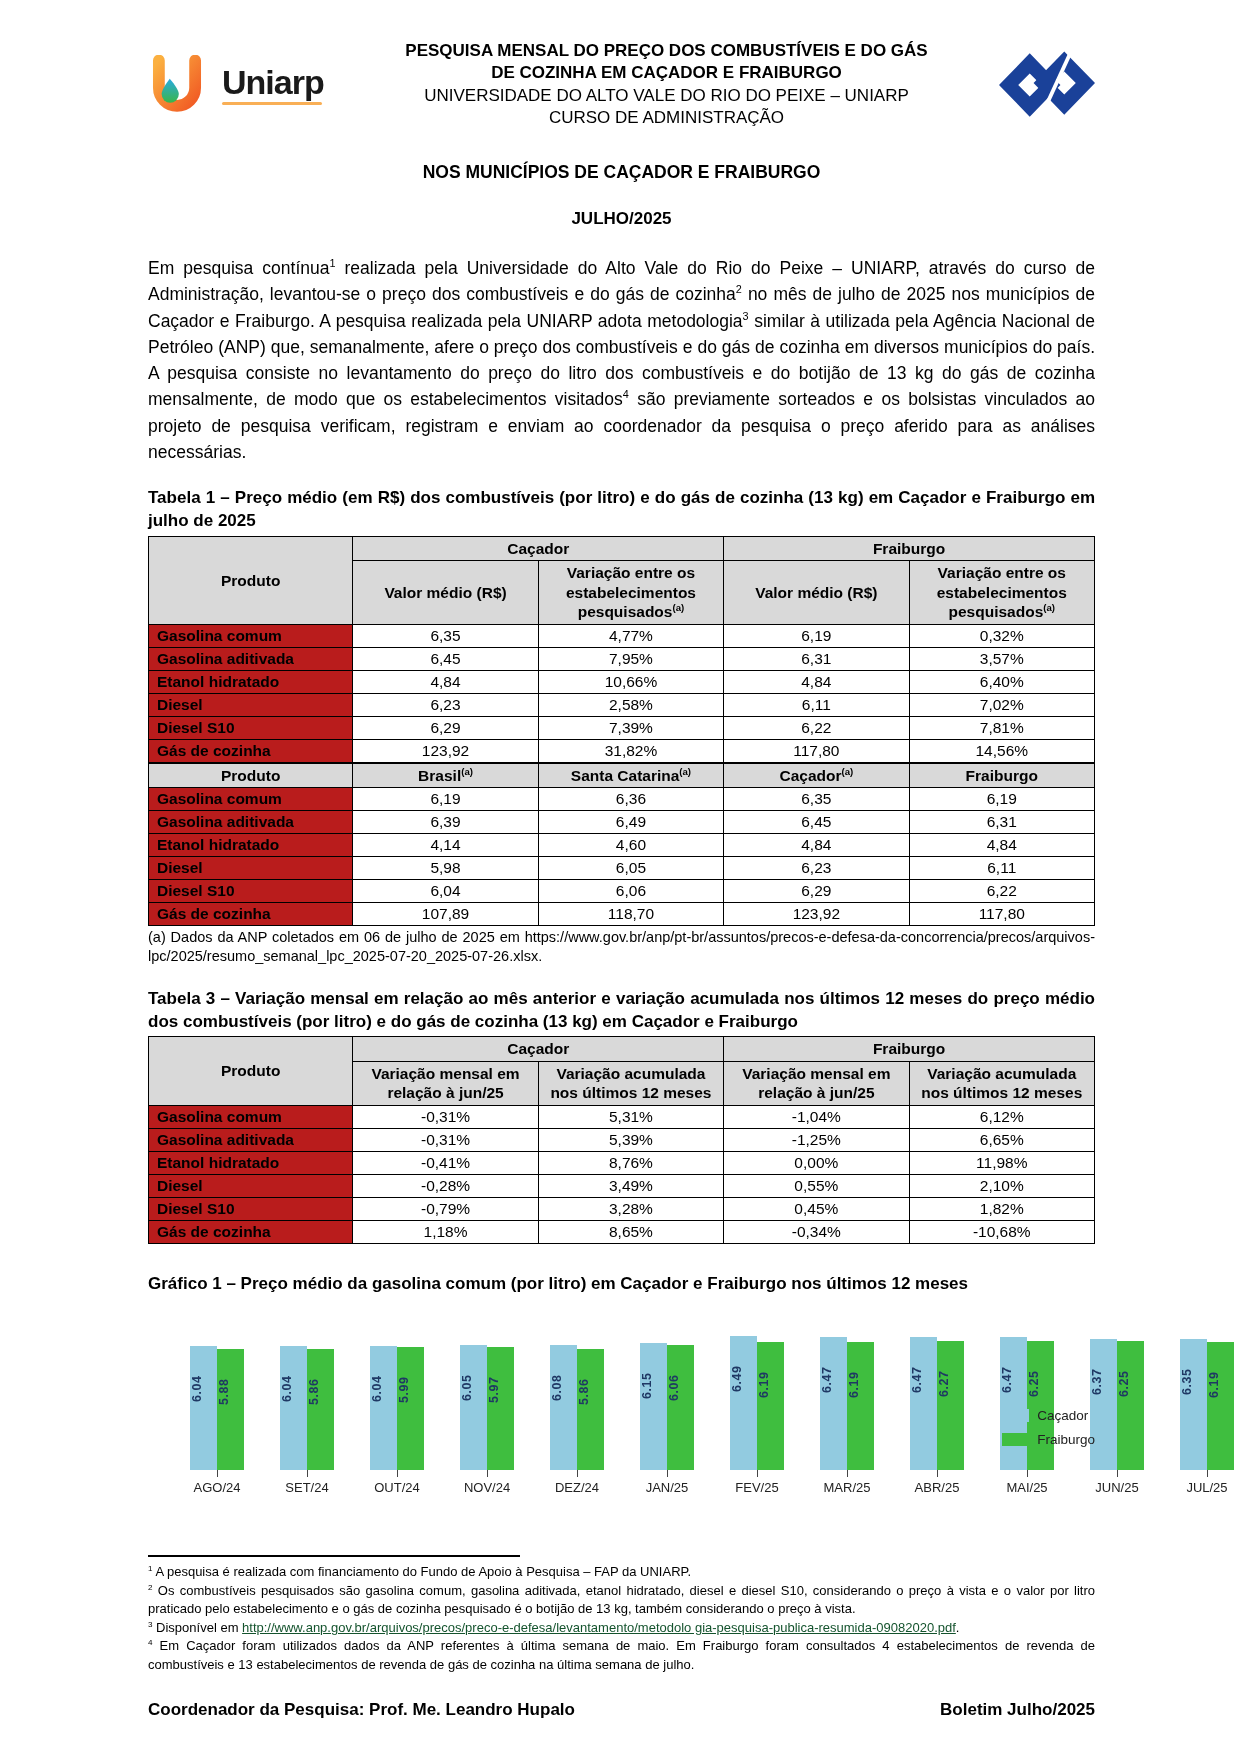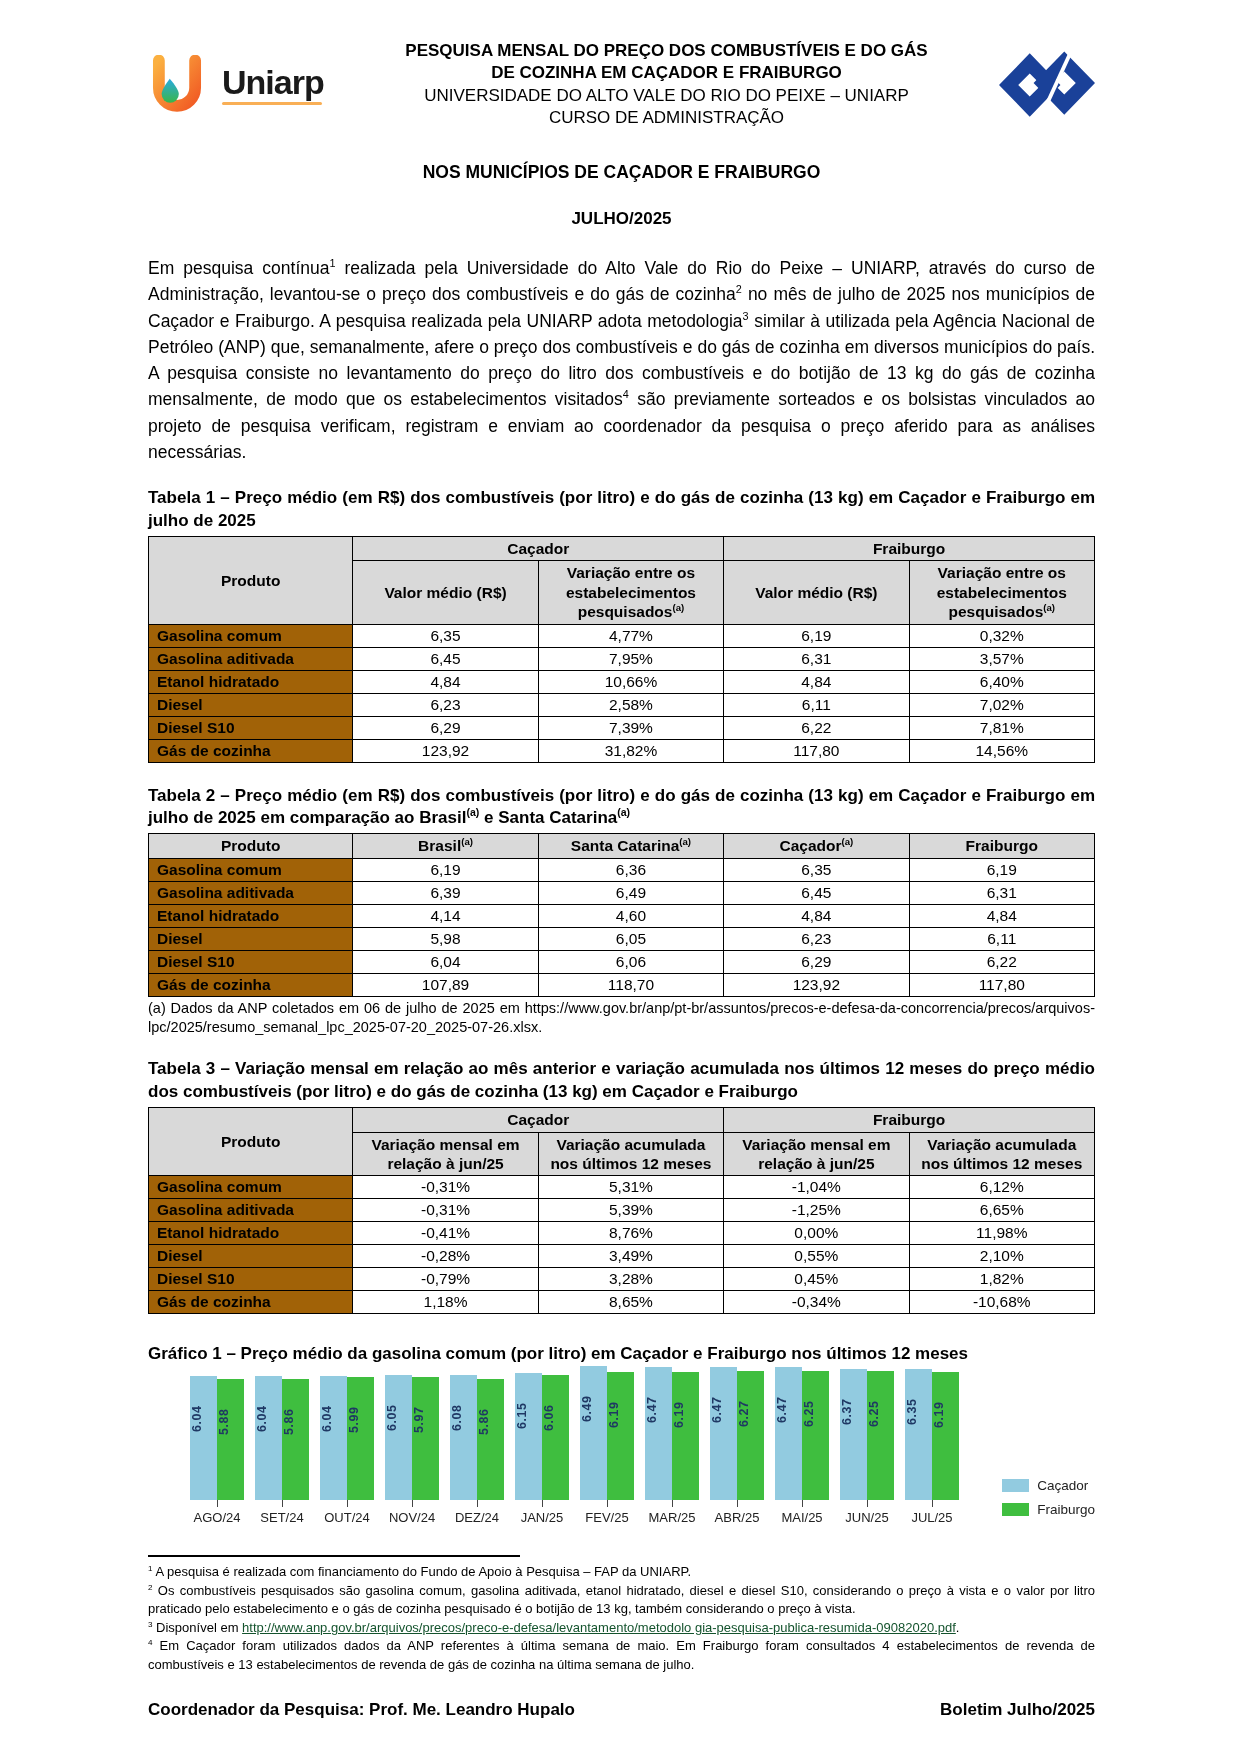--- a/index.html
+++ b/index.html
@@ -25,30 +25,30 @@
   .period { text-align:center; font-weight:bold; font-size:17px; margin-top:24px; }
 
   .intro { margin-top:26px; font-size:17.5px; line-height:1.5; text-align:justify; }
   sup { font-size:62%; vertical-align:super; line-height:0; }
 
   
   .tcaption { font-weight:bold; font-size:17px; line-height:1.35; text-align:justify; margin-top:22px; margin-bottom:3px; }
   table { width:100%; border-collapse:collapse; table-layout:fixed; }
   th, td { border:1px solid #000; }
   th { background:#d9d9d9; font-size:15.5px; font-weight:bold; text-align:center; vertical-align:middle; padding:2px 5px; line-height:1.25; }
-  td.prod-cell { background:#a16207; font-weight:bold; font-size:15.5px; text-align:left; padding:1px 4px 1px 8px; height:23px; }
+  td.prod-cell { background:#b91c1c; font-weight:bold; font-size:15.5px; text-align:left; padding:1px 4px 1px 8px; height:23px; }
   td.val-cell { text-align:center; font-size:15.5px; padding:1px 4px; height:23px; }
   .tfoot-note { font-size:14.5px; line-height:1.3; margin-top:2px; text-align:justify; }
   col.c-prod { width:21.6%; }
   col.c-eq { width:19.6%; }
 
   
   .chart-title { font-weight:bold; font-size:17px; margin-top:30px; text-align:justify; }
   .chart { position:relative; margin-top:26px; height:205px; }
-  .cplot { position:absolute; left:42px; bottom:30px; display:flex; align-items:flex-end; gap:11px; }
+  .cplot { position:absolute; left:42px; bottom:30px; display:flex; align-items:flex-end; gap:36px; }
   .cgroup { display:flex; flex-direction:column; align-items:center; }
   .cbars { display:flex; align-items:flex-end; height:136px; }
   .cbar { width:27px; position:relative; }
   .bval {
     position:absolute; top:4px; left:0; width:100%; height:52px;
     writing-mode:vertical-rl; transform:rotate(180deg);
     font-size:12.5px; font-weight:600; color:#1f3864; text-align:left;
     display:flex; justify-content:flex-start; letter-spacing:.5px;
   }
   .ctick { width:1px; height:7px; background:#444; }
@@ -179,21 +179,20 @@
         <tr>
           <td class="prod-cell">Gás de cozinha</td>
           <td class="val-cell">123,92</td>
           <td class="val-cell">31,82%</td>
           <td class="val-cell">117,80</td>
           <td class="val-cell">14,56%</td>
         </tr>
       </tbody>
   </table>
 
-  <div class="tcaption">Tabela 2 – Preço médio (em R$) dos combustíveis (por litro) e do gás de cozinha (13 kg) em Caçador e Fraiburgo em julho de 2025 em comparação ao Brasil<sup>(a)</sup> e Santa Catarina<sup>(a)</sup></div>
   <table>
     <colgroup>
         <col class="c-prod">
         <col class="c-eq">
         <col class="c-eq">
         <col class="c-eq">
         <col class="c-eq">
       </colgroup>
     <thead>
       <tr>

